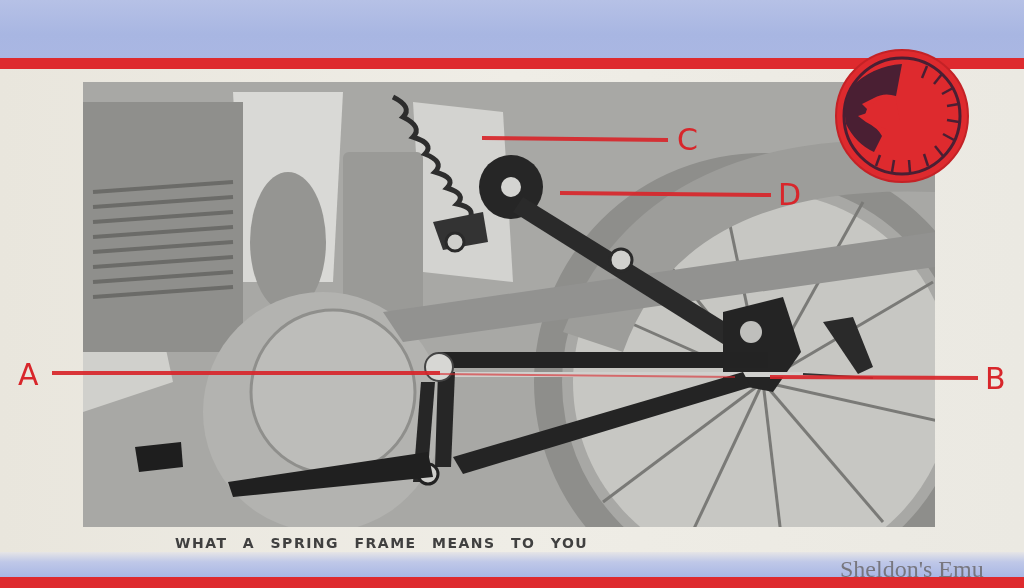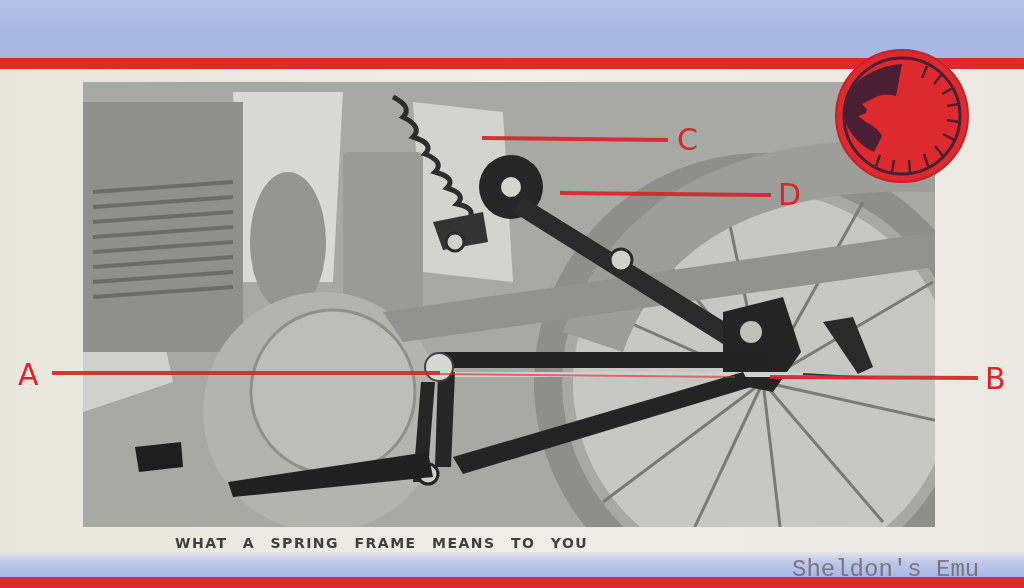--- a/index.html
+++ b/index.html
@@ -12,21 +12,21 @@
            background: linear-gradient(90deg, #e9e6dd 0%, #efede6 50%, #ebe9e2 100%); }
   .band-bottom { position: absolute; left: 0; top: 552px; width: 1024px; height: 25px;
                  background: linear-gradient(180deg, #e6e5e6 0%, #bfc8e8 40%, #a9b7e4 100%); }
   .stripe-bottom { position: absolute; left: 0; top: 577px; width: 1024px; height: 11px; background: #de2a2e; }
   .photo { position: absolute; left: 83px; top: 82px; width: 852px; height: 445px; overflow: hidden; background: #a9a9a6; }
   .photo svg { display: block; }
   .overlay { position: absolute; left: 0; top: 0; width: 1024px; height: 588px; pointer-events: none; }
   .label { position: absolute; color: #d8262b; font-family: "DejaVu Sans", sans-serif; font-size: 30px; line-height: 30px; }
   .caption { position: absolute; left: 175px; top: 535px; color: #404040; font-family: "DejaVu Sans", sans-serif;
              font-weight: bold; font-size: 14px; letter-spacing: 1.5px; word-spacing: 9px; white-space: nowrap; }
-  .watermark { position: absolute; left: 792px; top: 556px; color: #6d6a6d; font-family: Liberation Mono, monospace;
+  .watermark { position: absolute; left: 840px; top: 556px; color: #6d6a6d; font-family: Liberation Serif, serif;
                font-size: 24px; opacity: 0.85; white-space: nowrap; }
   .emblem { position: absolute; left: 822px; top: 48px; width: 160px; height: 136px; }
 </style>
 </head>
 <body>
 
 <div class="band-top"></div>
 <div class="stripe-top"></div>
 <div class="paper"></div>
 <div class="band-bottom"></div>

